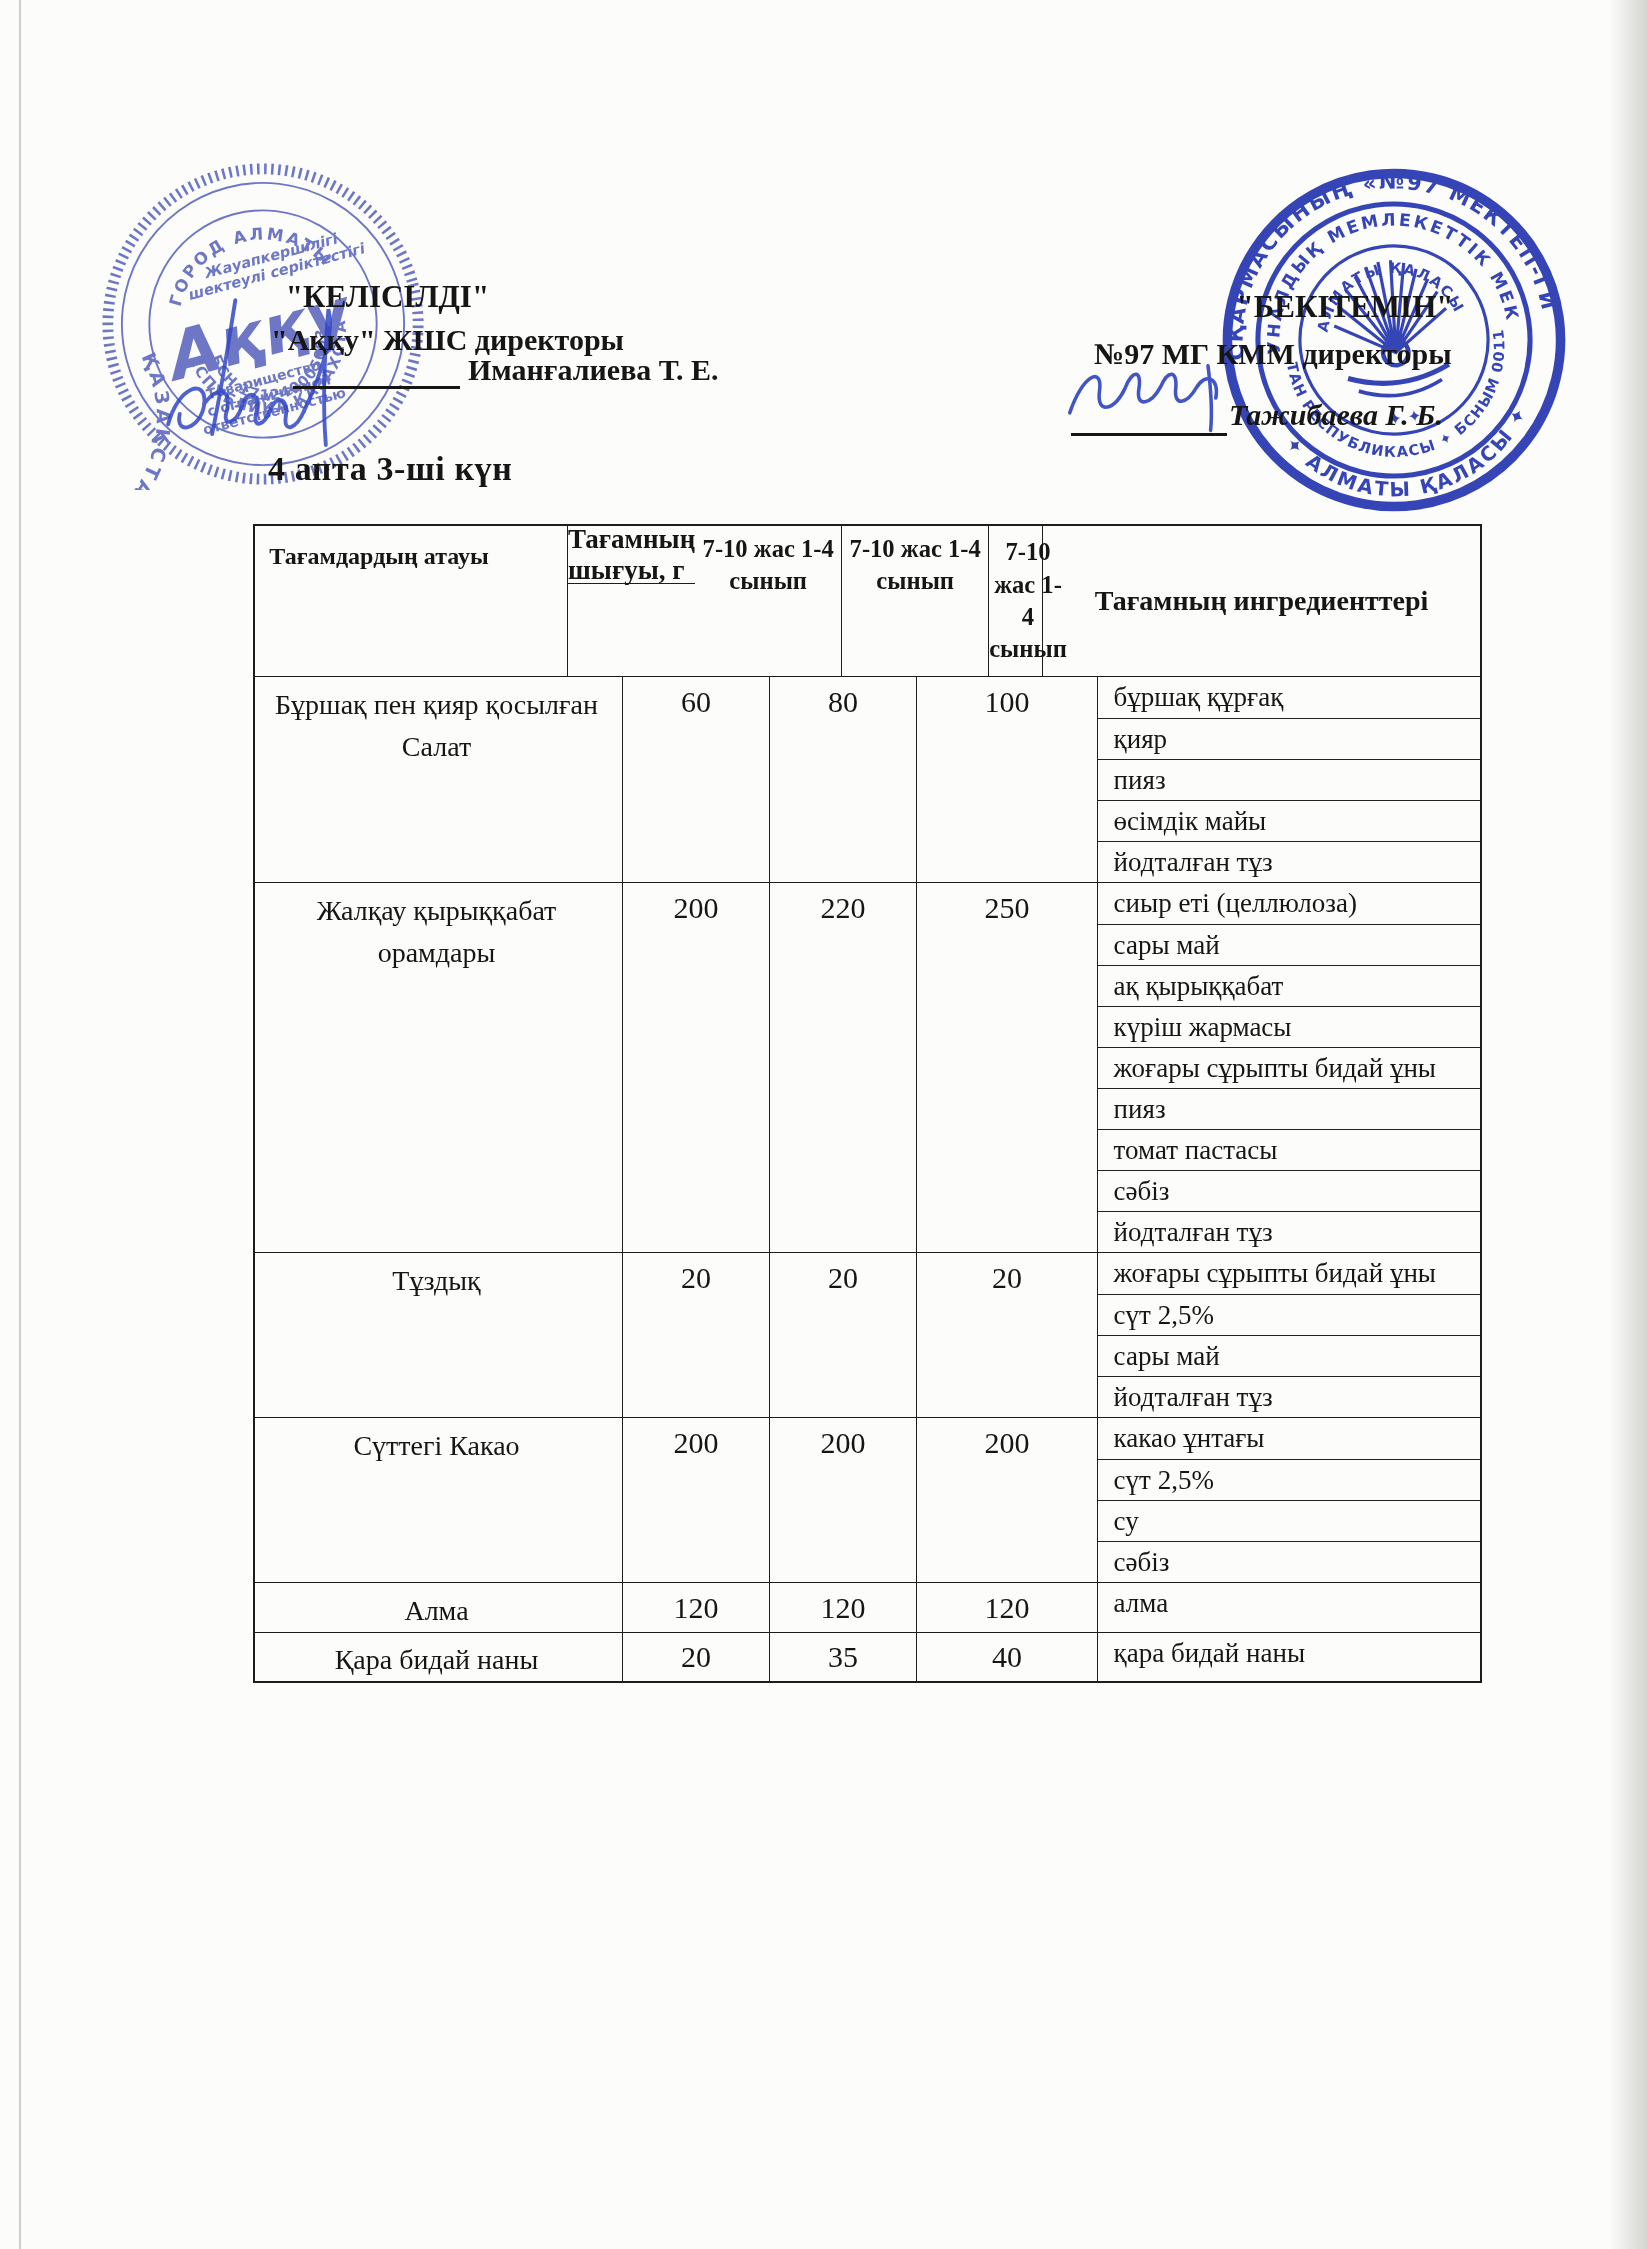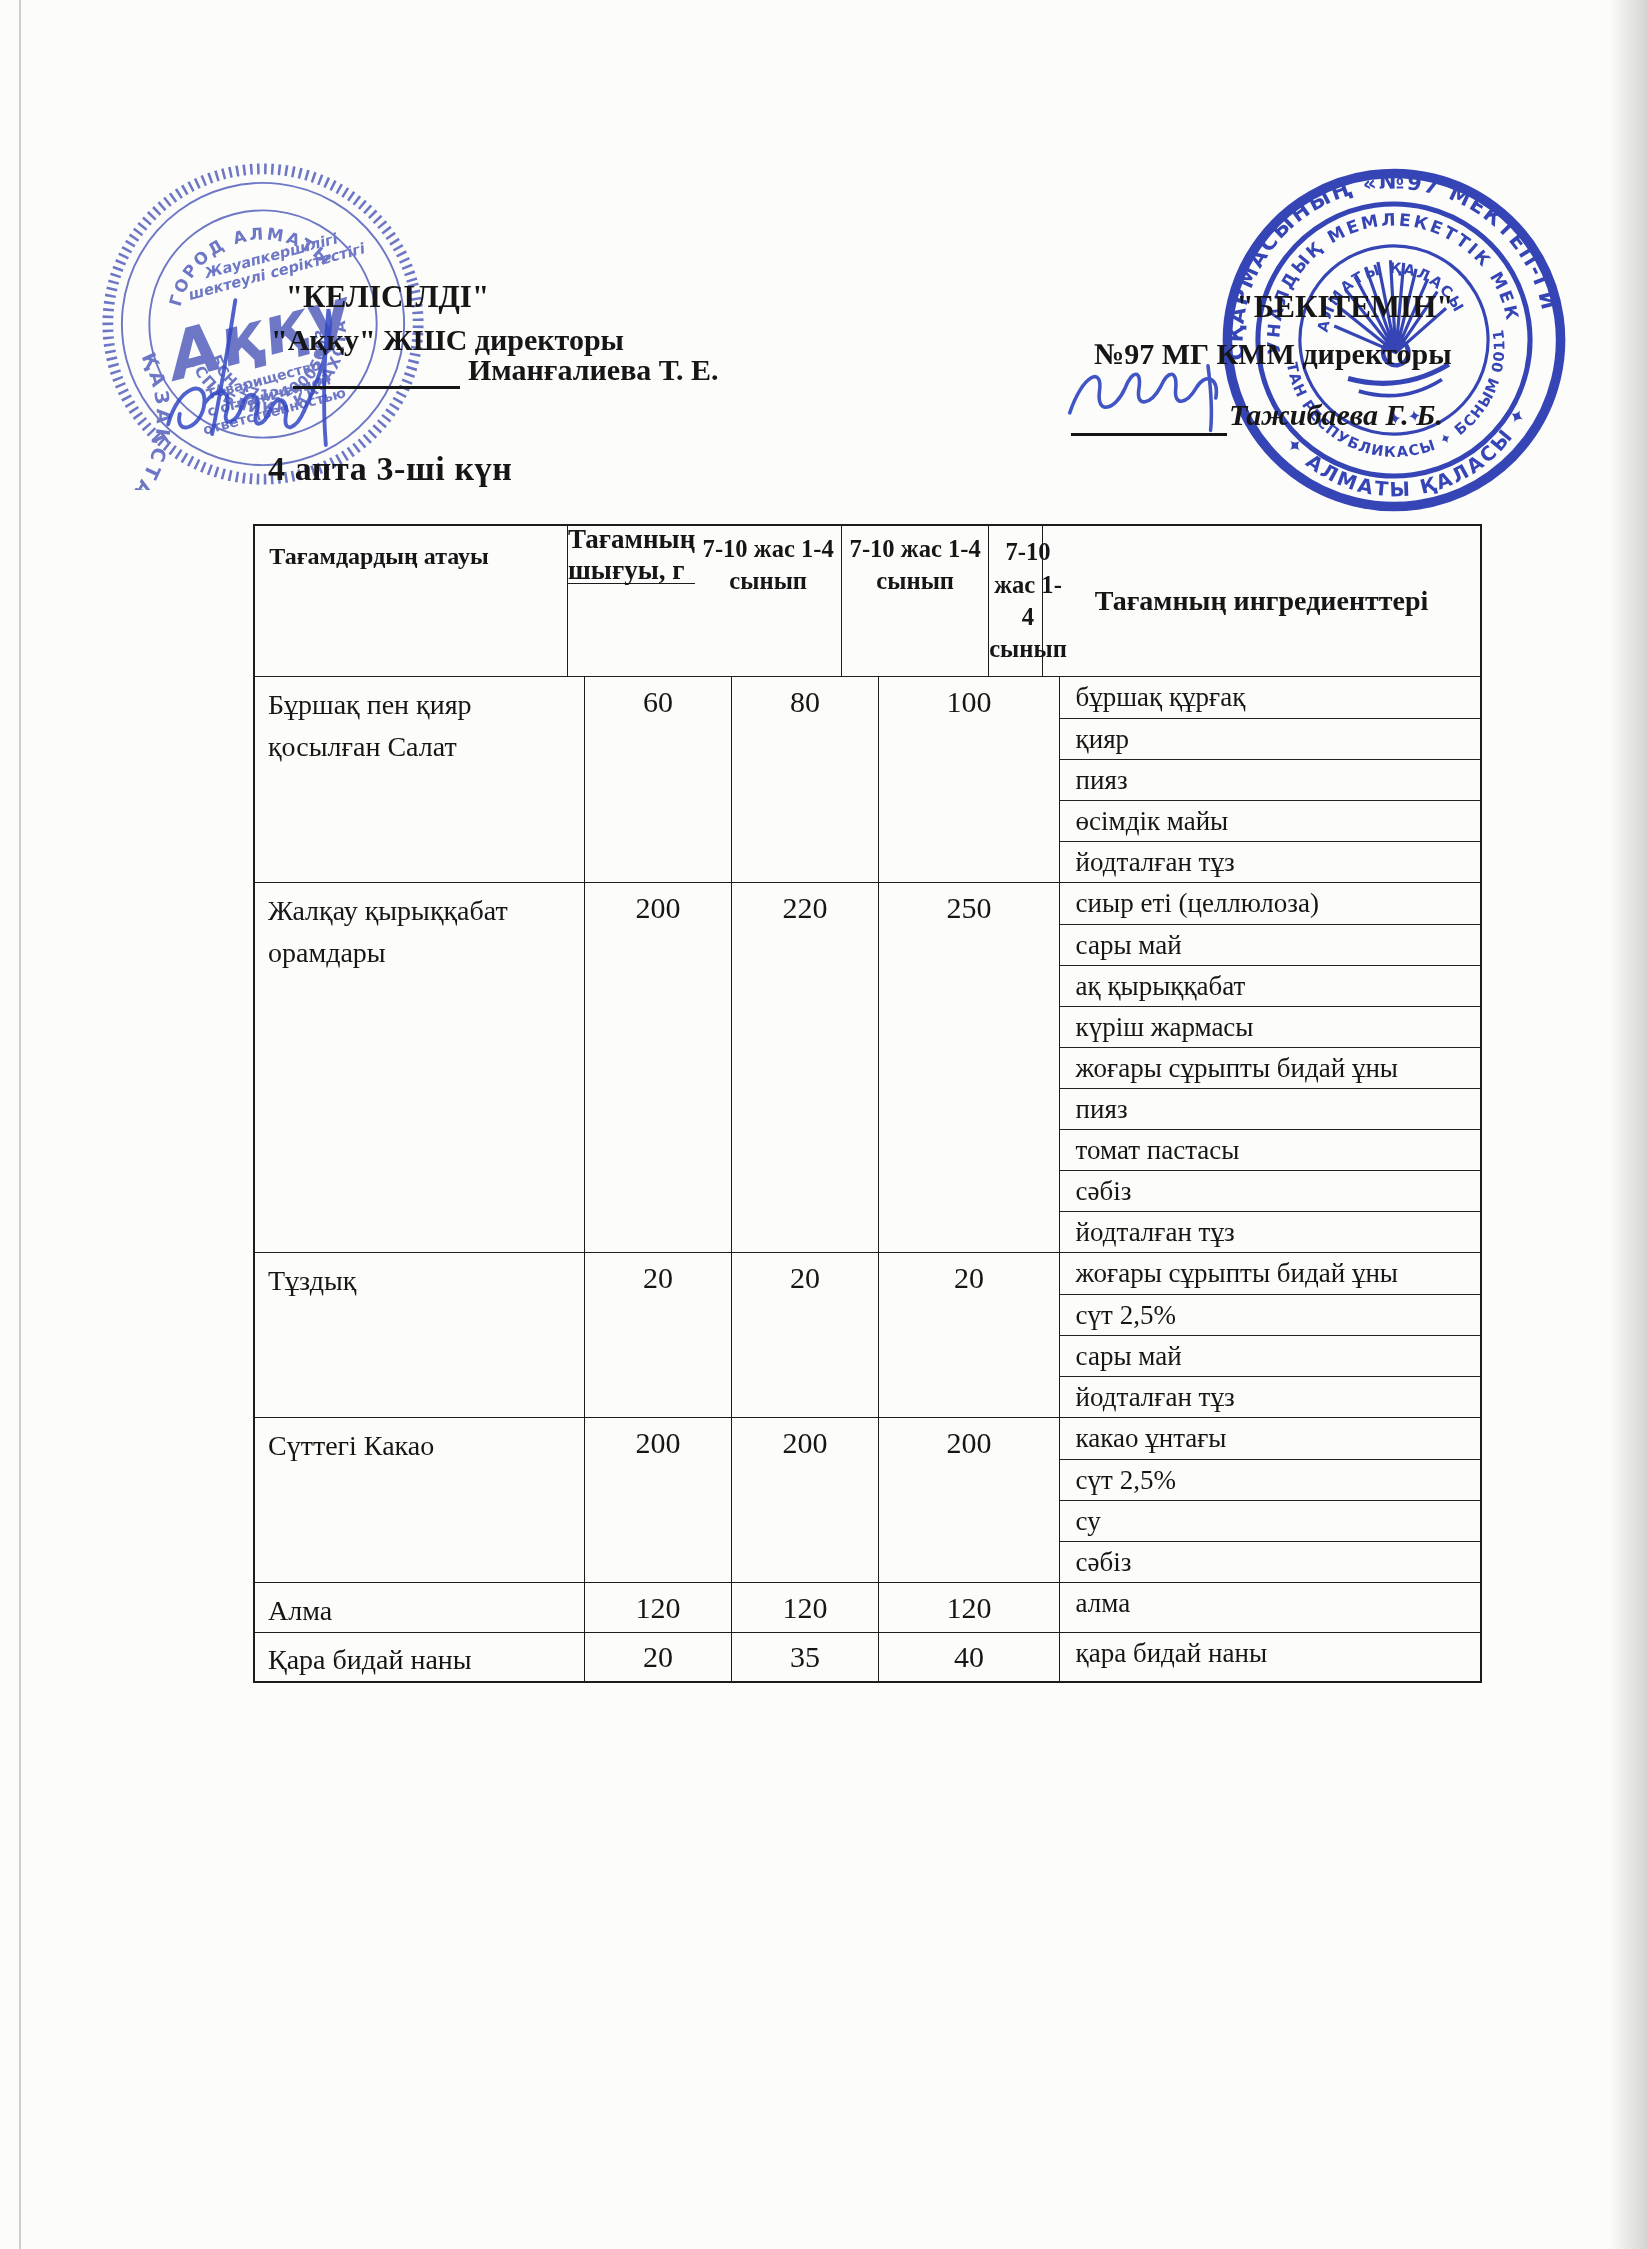--- a/index.html
+++ b/index.html
@@ -33,22 +33,22 @@
   .h-mid-top{height:58px;border-bottom:1.9px solid #1d1d1d;box-sizing:border-box;display:flex;
         align-items:center;justify-content:center;font-size:27px;font-weight:700;}
   .h-mid-cols{flex:1;display:flex;}
   .h-sub{box-sizing:border-box;text-align:center;font-size:24.6px;font-weight:700;line-height:1.32;
         padding-top:6.5px;}
   .h-sub0,.h-sub1{width:147px;border-right:1.9px solid #1d1d1d;}
   .h-sub2{flex:1;display:flex;align-items:center;justify-content:center;padding-top:0;}
   .h-ing{flex:1;display:flex;align-items:center;justify-content:center;font-size:28px;font-weight:700;
         box-sizing:border-box;padding:0 6.5px;text-align:center;}
   .trow{display:flex;border-top:1.9px solid #1d1d1d;box-sizing:border-box;}
-  .cd{width:330px;border-right:1.9px solid #1d1d1d;box-sizing:border-box;
-        padding:6.5px 17px 0 13px;font-size:28px;line-height:1.5;}
+  .cd{width:368px;border-right:1.9px solid #1d1d1d;box-sizing:border-box;
+        padding:6.5px 17px 0 13px;font-size:28px;line-height:1.5;text-align:center;}
   .cn{box-sizing:border-box;border-right:1.9px solid #1d1d1d;text-align:center;
         padding-top:7.8px;font-size:30px;}
   .cn0,.cn1{width:147px;}
   .cn2{width:181px;}
   .cstack{flex:1;display:flex;flex-direction:column;}
   .ing{height:41px;box-sizing:border-box;display:flex;align-items:center;
         padding-left:15.6px;font-size:27px;}
   .ing + .ing{border-top:1.9px solid #222;}
   
   .stamp text{font-family:"DejaVu Sans","Liberation Sans",sans-serif;font-weight:700;}

